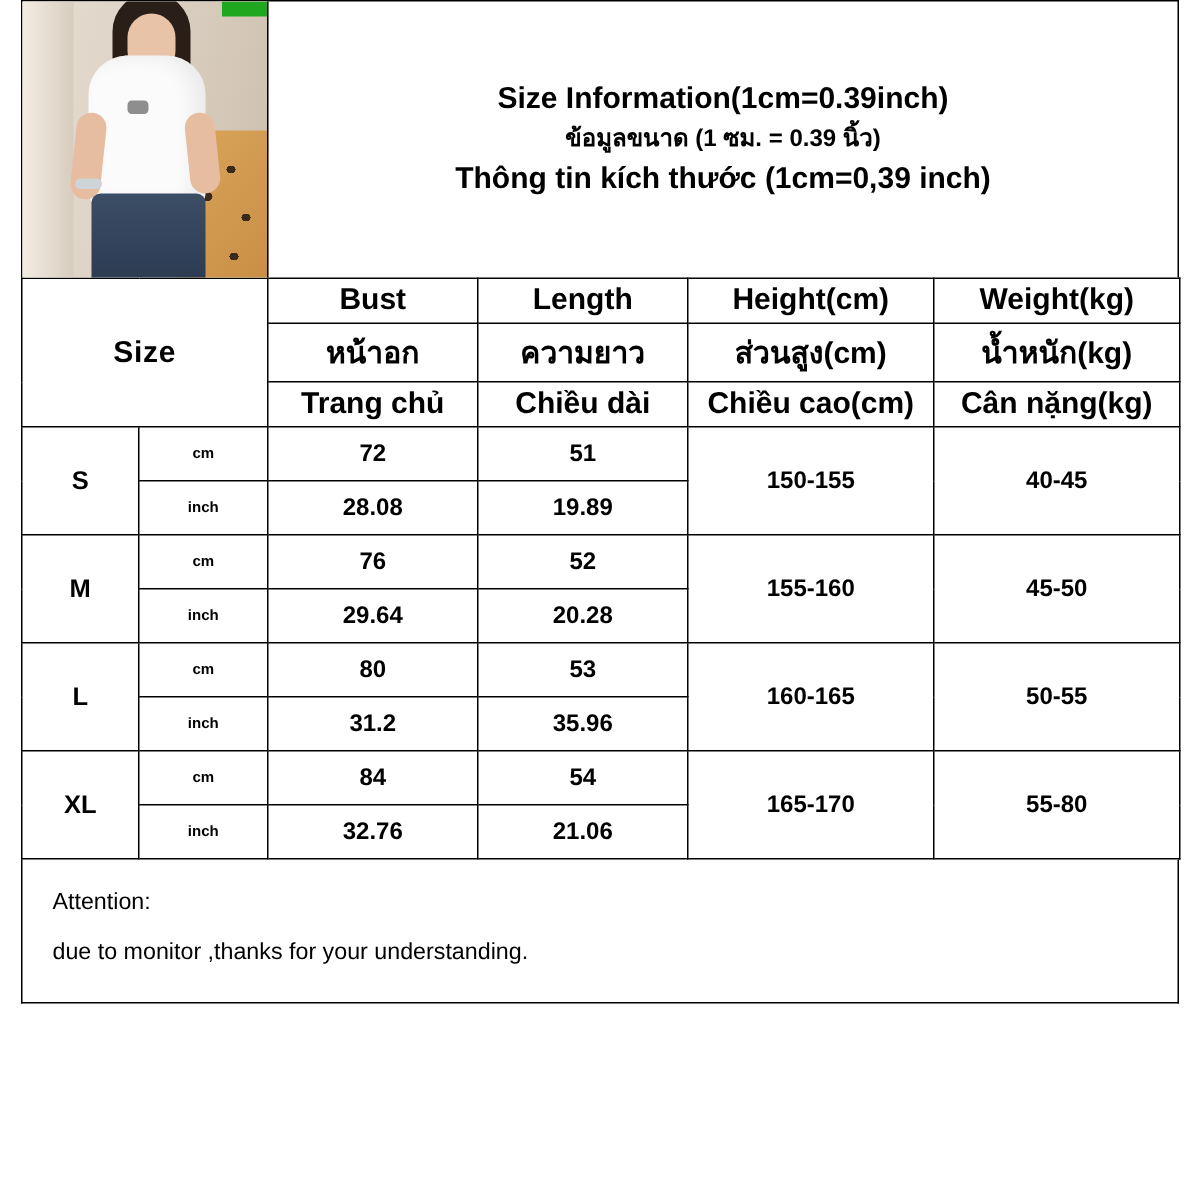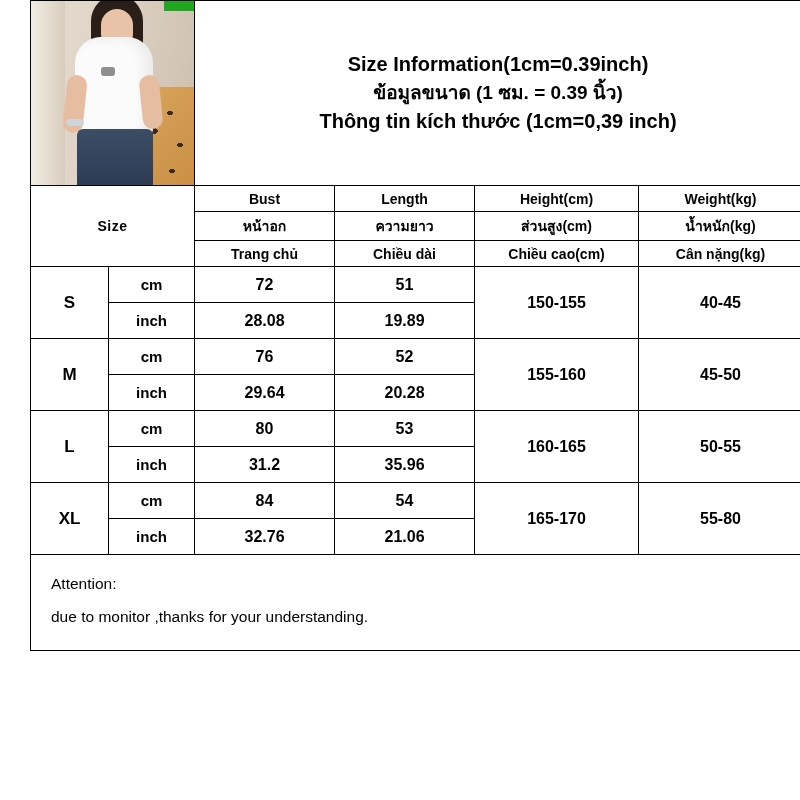--- a/index.html
+++ b/index.html
@@ -3,21 +3,21 @@
 <meta charset="utf-8">
 <style>
   html,body{margin:0;padding:0;}
   body{
     width:800px;height:800px;
     background:#ffffff;
     font-family:"Liberation Sans", sans-serif;
     color:#000;
     overflow:hidden;
   }
-  .page{position:relative;width:800px;height:800px;box-sizing:border-box;padding-left:16px;}
+  .page{position:relative;width:800px;height:800px;box-sizing:border-box;}
 
   
   .top{
     display:flex;
     height:185px;
     border:1px solid #000;
     border-bottom:none;
     box-sizing:border-box;
     margin:0 14px;
     width:772px;
@@ -99,44 +99,44 @@
   }
 
   .title-area{
     flex:1;
     display:flex;flex-direction:column;
     align-items:center;justify-content:center;
     text-align:center;
     padding:0 6px;
   }
   .title-line{font-weight:bold;font-size:20px;line-height:1.45;white-space:nowrap;}
-  .title-line.th{font-size:19px;}
+  .title-line.th{font-size:16px;}
 
   
   table.size{
     border-collapse:collapse;
     margin:0 14px;
     width:772px;
     table-layout:fixed;
     font-size:15px;
   }
   table.size td,table.size th{
     border:1px solid #000;
     text-align:center;
     font-weight:bold;
     padding:3px 2px;
     box-sizing:border-box;
   }
-  .hdr-row td{height:26px;font-size:14px;}
+  .hdr-row td{height:26px;font-size:20px;}
   .size-cell{
     font-size:23px;
     letter-spacing:.5px;
     margin-top:40px;
   }
-  .unit-cell{width:86px;font-size:15px;}
+  .unit-cell{width:86px;font-size:10px;}
   .sizename-cell{font-size:17px;}
   .col-size{width:78px;}
   .col-unit{width:86px;}
   .col-bust{width:140px;}
   .col-len{width:140px;}
   .col-h{width:164px;}
   .col-w{width:164px;}
   .val{height:36px;font-size:16px;font-weight:bold;}
 
   

